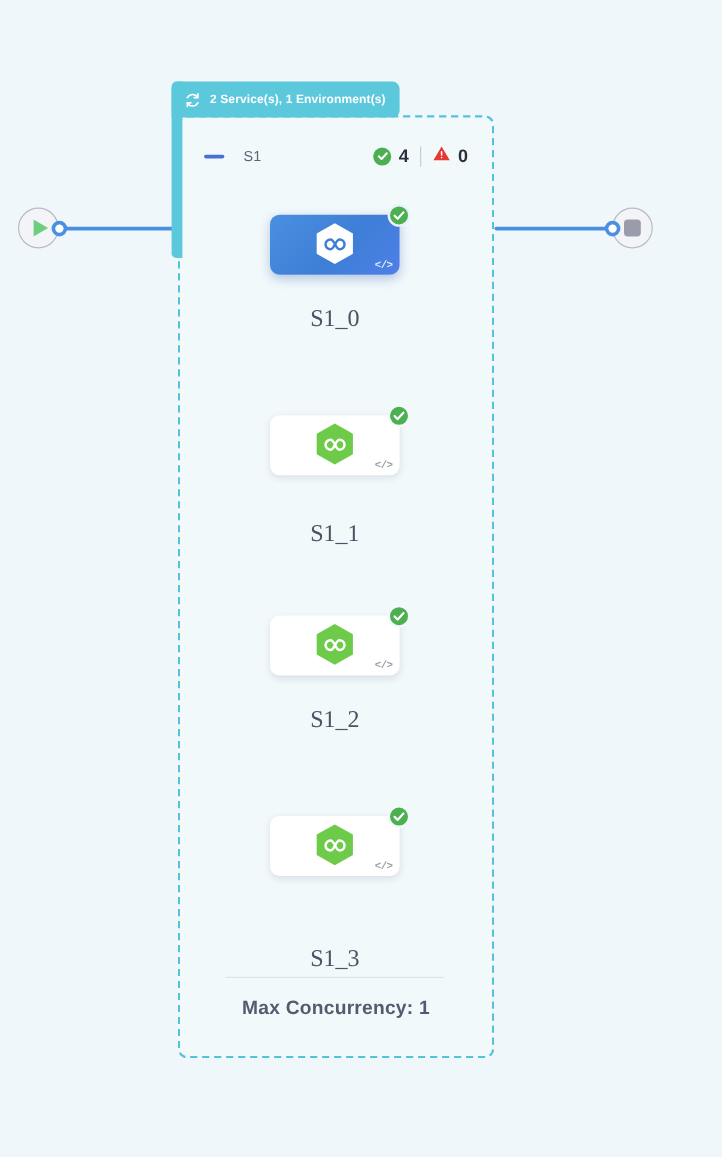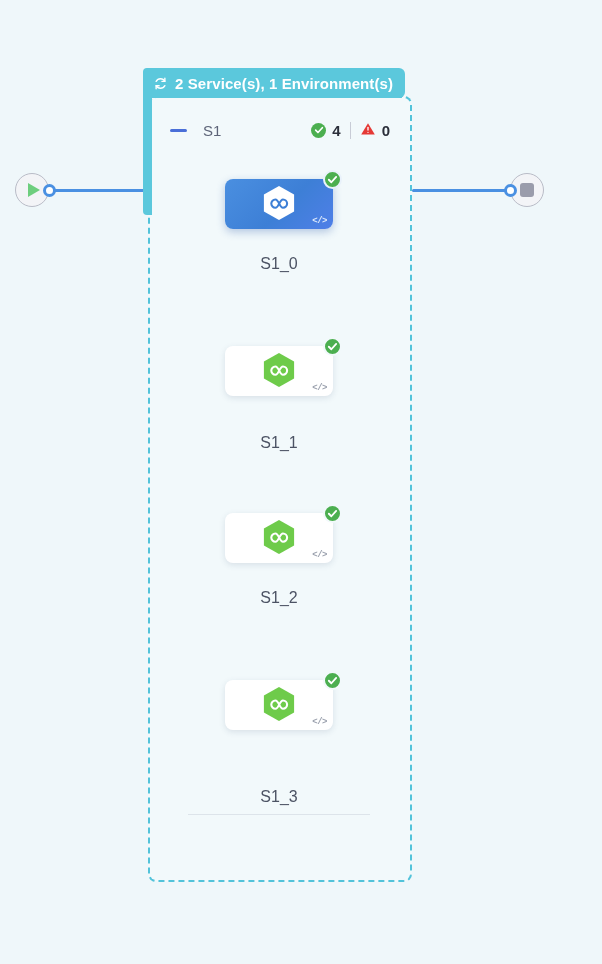--- a/index.html
+++ b/index.html
@@ -90,21 +90,21 @@
     position: absolute;
     left: 143px; top: 68px;
     height: 30px;
     padding: 0 12px 0 10px;
     display: flex;
     align-items: center;
     gap: 7px;
     background: #5bc8dc;
     border-radius: 6px 6px 6px 0;
     color: #ffffff;
-    font-size: 15px;
+    font-size: 10px;
     font-weight: bold;
     letter-spacing: .1px;
     white-space: nowrap;
     z-index: 4;
   }
   #group-header svg { display: block; }
 
   
   #summary-row {
     position: absolute;
@@ -116,21 +116,21 @@
   }
   .collapse-toggle {
     width: 17px; height: 3px;
     background: #4a6fd8;
     border-radius: 2px;
     cursor: pointer;
     flex: 0 0 auto;
   }
   .group-name {
     margin-left: 16px;
-    font-size: 15px;
+    font-size: 12px;
     color: #5d6478;
     font-weight: normal;
   }
   .counts {
     margin-left: auto;
     display: flex;
     align-items: center;
     gap: 7px;
   }
   .count-ok, .count-err {
@@ -193,23 +193,24 @@
     letter-spacing: -.5px;
     font-family: "Liberation Mono", monospace;
   }
   .node.selected .node-code { color: #dce9fb; }
 
   .node-label {
     position: absolute;
     left: 225px;
     width: 108px;
     text-align: center;
-    font-size: 16px;
+    font-size: 20px;
     color: #4c5364;
     z-index: 3;
+    font-family: Liberation Serif, serif;
   }
 
   
   #group-divider {
     position: absolute;
     left: 188px; top: 814px;
     width: 182px; height: 1px;
     background: #dde4ea;
     z-index: 3;
   }
@@ -342,14 +343,15 @@
     <span class="node-badge">
       <svg width="11" height="11" viewBox="0 0 24 24" fill="none" stroke="#ffffff" stroke-width="4" stroke-linecap="round" stroke-linejoin="round">
         <polyline points="4 12.5 9.5 18 20 6.5"></polyline>
       </svg>
     </span>
     <span class="node-code">&lt;/&gt;</span>
   </div>
   <div class="node-label" style="top:788px">S1_3</div>
 
   <div id="group-divider"></div>
+  <div id="max-concurrency">Max Concurrency: 1</div>
 
 </div>
 
 </body></html>

